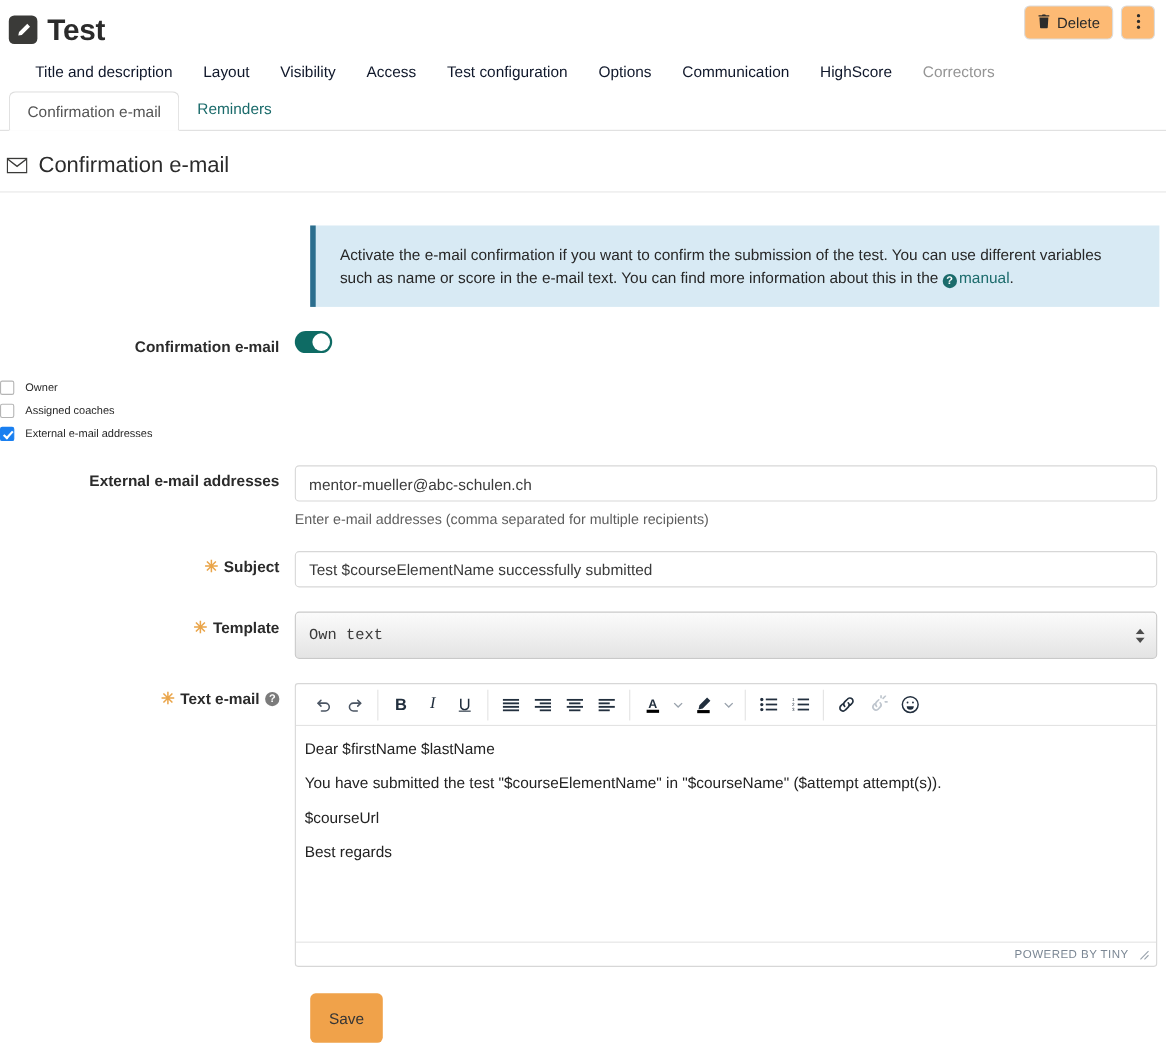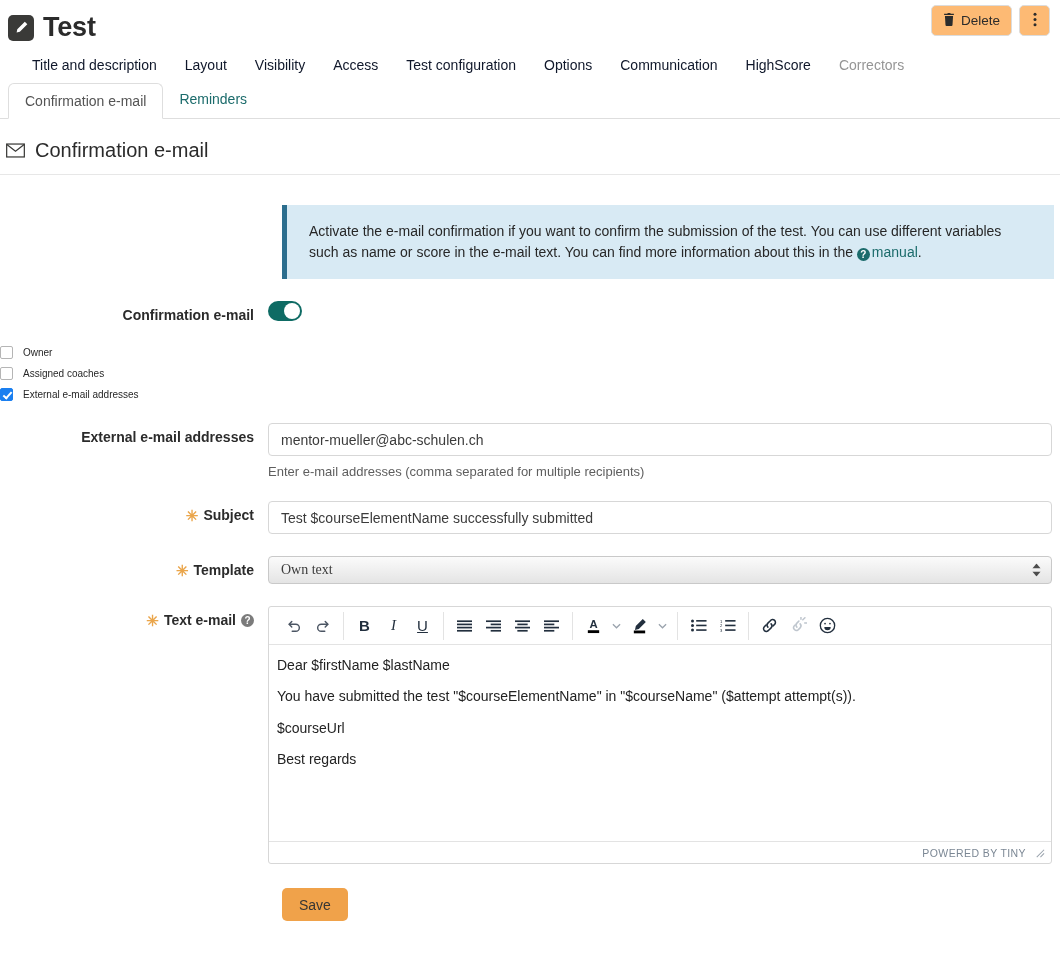--- a/index.html
+++ b/index.html
@@ -11,23 +11,23 @@
     font-family: "Liberation Sans", sans-serif;
     font-size: 14px;
     color: #333333;
     overflow: hidden;
   }
 
   
   .header {
     position: relative;
     height: 48px;
-    padding: 12px 10px 0 8px;
-    display: flex;
-    align-items: flex-start;
+    padding: 6px 10px 0 8px;
+    display: flex;
+    align-items: center;
   }
   .title-wrap { display: flex; align-items: center; gap: 9px; }
   .title-icon {
     width: 26px; height: 26px;
     background: #3a3a38;
     border-radius: 5px;
     display: flex; align-items: center; justify-content: center;
     color: #ffffff;
   }
   .page-title {
@@ -238,28 +238,28 @@
     color: #3b3b3b;
     font-family: "Liberation Sans", sans-serif;
   }
   .hint {
     font-size: 13px;
     color: #5e5e5e;
     margin-top: 8px;
   }
   .select-box {
     width: 100%;
-    height: 28px;
+    height: 43px;
     border: 1px solid #c9c9c9;
     border-radius: 4px;
     background: linear-gradient(#fbfbfb, #e4e4e4);
     padding: 0 30px 0 12px;
     font-size: 14px;
     color: #3b3b3b;
-    font-family: Liberation Serif, serif;
+    font-family: Liberation Mono, monospace;
     position: relative;
     display: flex;
     align-items: center;
     cursor: pointer;
   }
   .select-arrows {
     position: absolute;
     right: 10px; top: 50%;
     transform: translateY(-50%);
     display: flex; flex-direction: column; gap: 3px;
@@ -319,21 +319,21 @@
     letter-spacing: 0.4px;
     color: #7b8794;
   }
   .resizer { color: #9aa3ad; display: flex; align-items: center; }
 
   .save-row { margin-top: 24px; padding-left: 282px; }
   .btn-save {
     background: #f0a24a;
     border: none;
     border-radius: 5px;
-    height: 33px;
+    height: 45px;
     padding: 0 17px;
     font-size: 14px;
     color: #353535;
     font-family: "Liberation Sans", sans-serif;
     cursor: pointer;
   }
 </style>
 </head>
 <body>
 

